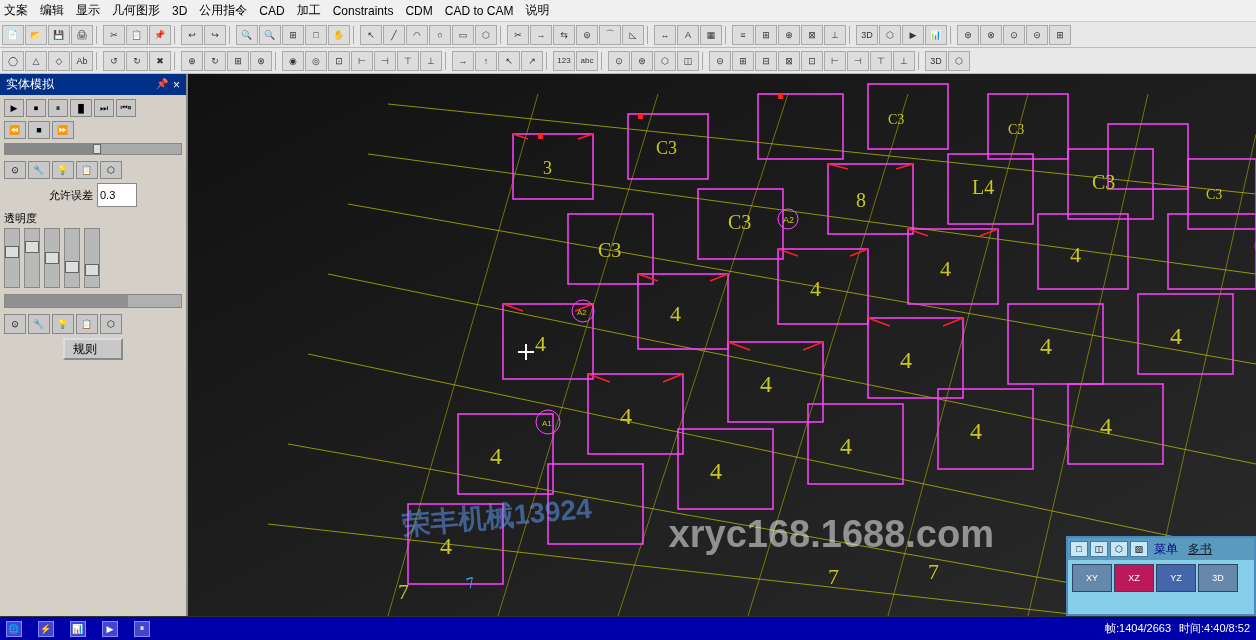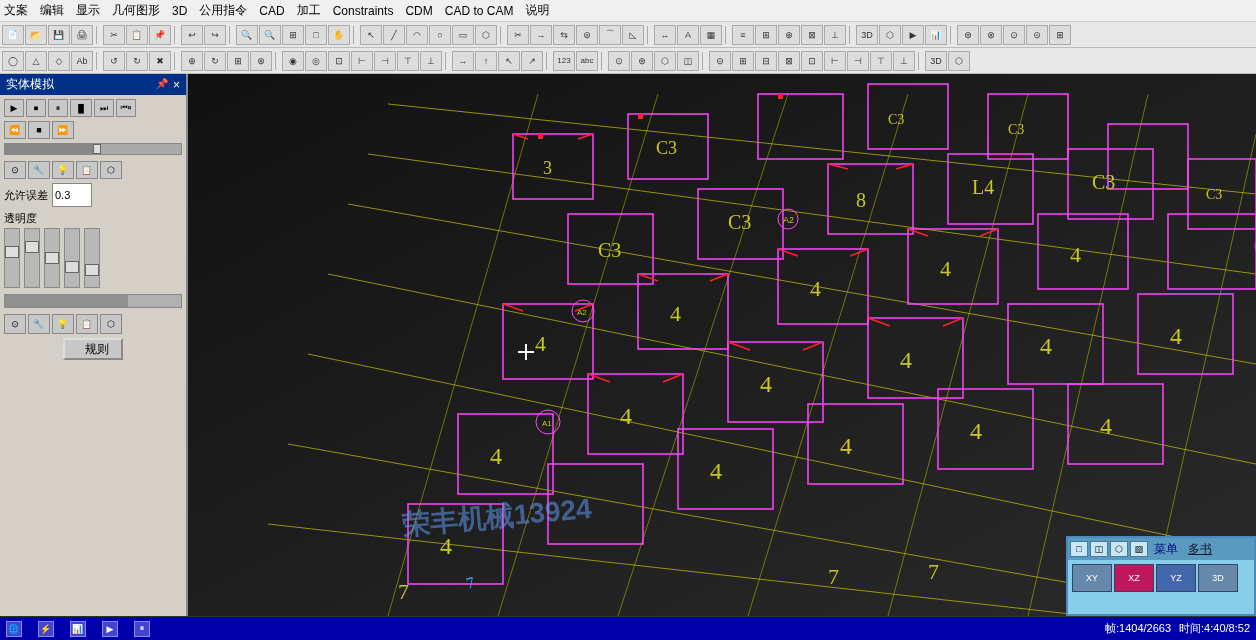--- a/index.html
+++ b/index.html
@@ -169,21 +169,21 @@
     }
     #rules-btn {
       margin: 4px auto;
       display: block;
       width: 60px;
       height: 22px;
       background: #c8c8c8;
       border: 2px outset #ddd;
       cursor: pointer;
       font-size: 12px;
-      text-align: center;
+      text-align: left;
       padding-left: 8px;
     }
 
     
     #viewport {
       flex: 1;
       position: relative;
       background: #1a1a1a;
       overflow: hidden;
     }
@@ -335,20 +335,21 @@
       font-size: 9px;
       cursor: pointer;
     }
 
     
     .tolerance-row {
       display: flex;
       align-items: center;
       gap: 4px;
       margin-bottom: 4px;
+      justify-content: center;
     }
     .tolerance-input {
       width: 40px;
       height: 24px;
       font-size: 11px;
       border: 1px solid #888;
       background: white;
       padding: 0 2px;
     }
     .tolerance-label {
@@ -722,20 +723,23 @@
         <text x="640" y="510" fill="#c8c820" font-size="22" font-family="serif">7</text>
         <text x="740" y="505" fill="#c8c820" font-size="22" font-family="serif">7</text>
 
         <text x="280" y="515" fill="#44aaff" font-size="16" font-family="serif" transform="rotate(-15,280,515)">7</text>
 
         <rect x="350" y="60" width="5" height="5" fill="#ff2222"></rect>
         <rect x="450" y="40" width="5" height="5" fill="#ff2222"></rect>
         <rect x="590" y="20" width="5" height="5" fill="#ff2222"></rect>
       </svg>
 
+      <div class="watermark watermark-url">
+        xryc168.1688.com
+      </div>
       <div class="watermark watermark-handwrite">
         荣丰机械13924
       </div>
 
       <div class="cursor-crosshair"></div>
 
       <div id="right-mini">
         <div id="right-mini-toolbar">
           <div class="mini-btn">□</div>
           <div class="mini-btn">◫</div>

